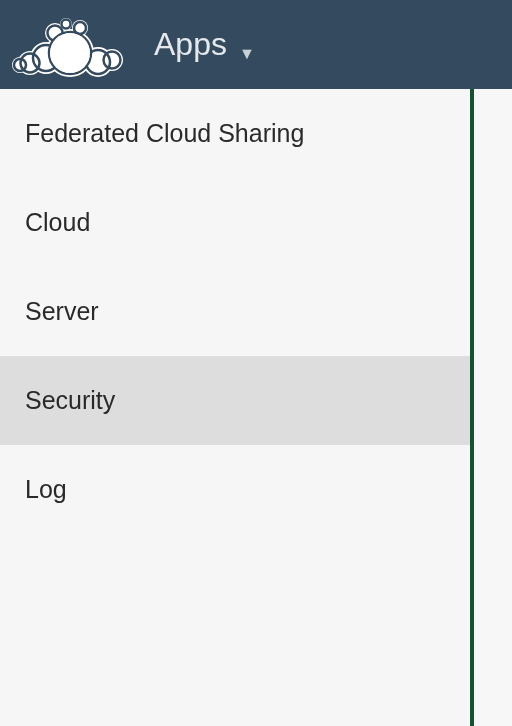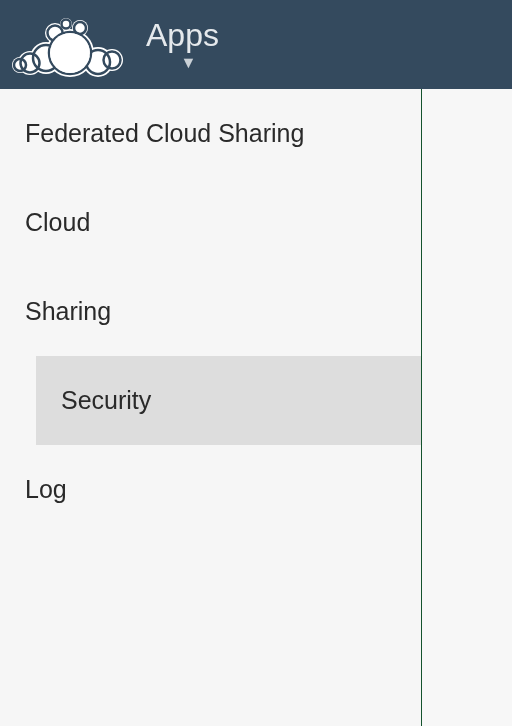--- a/index.html
+++ b/index.html
@@ -21,53 +21,51 @@
       align-items: center;
       padding-left: 8px;
     }
     .logo {
       width: 120px;
       height: 70px;
       flex-shrink: 0;
     }
     .header-title-wrap {
       display: flex;
-      align-items: center;
-      margin-left: 18px;
+      align-items: flex-end;
+      margin-left: 26px;
       cursor: pointer;
-      flex-direction: column;
     }
     .header-title {
       color: #e5e9ec;
       font-size: 32px;
       font-weight: 400;
     }
     .dropdown-icon {
       margin-left: 12px;
       color: #e5e9ec;
       font-size: 16px;
       opacity: 0.85;
     }
     .sidebar {
       background: #f6f6f6;
-      width: 422px;
+      width: 474px;
       height: calc(726px - 89px);
-      border-right: 1px solid #14532d;
+      border-right: 4px solid #14532d;
     }
     .sidebar-item {
       height: 89px;
       display: flex;
       align-items: center;
       padding-left: 25px;
       cursor: pointer;
       position: relative;
     }
     .sidebar-item.active {
       background: #dddddd;
-      margin-left: 36px;
     }
     .sidebar-item-label {
       font-size: 25px;
       color: #2a2a2a;
       font-weight: 400;
     }
   </style>
 </head>
 <body>
 
@@ -104,21 +102,21 @@
 </div>
 
 <div class="sidebar">
   <div class="sidebar-item">
     <span class="sidebar-item-label">Federated Cloud Sharing</span>
   </div>
   <div class="sidebar-item">
     <span class="sidebar-item-label">Cloud</span>
   </div>
   <div class="sidebar-item">
-    <span class="sidebar-item-label">Sharing</span>
+    <span class="sidebar-item-label">Server</span>
   </div>
   <div class="sidebar-item active">
     <span class="sidebar-item-label">Security</span>
   </div>
   <div class="sidebar-item">
     <span class="sidebar-item-label">Log</span>
   </div>
 </div>
 
 </body></html>

